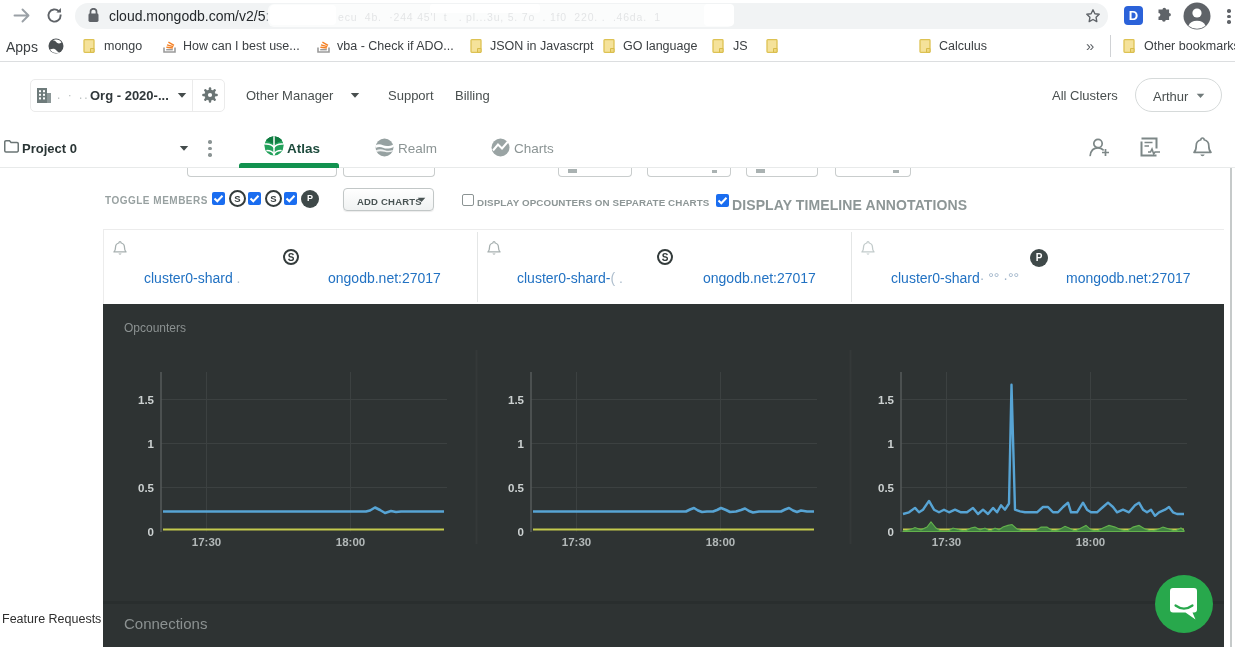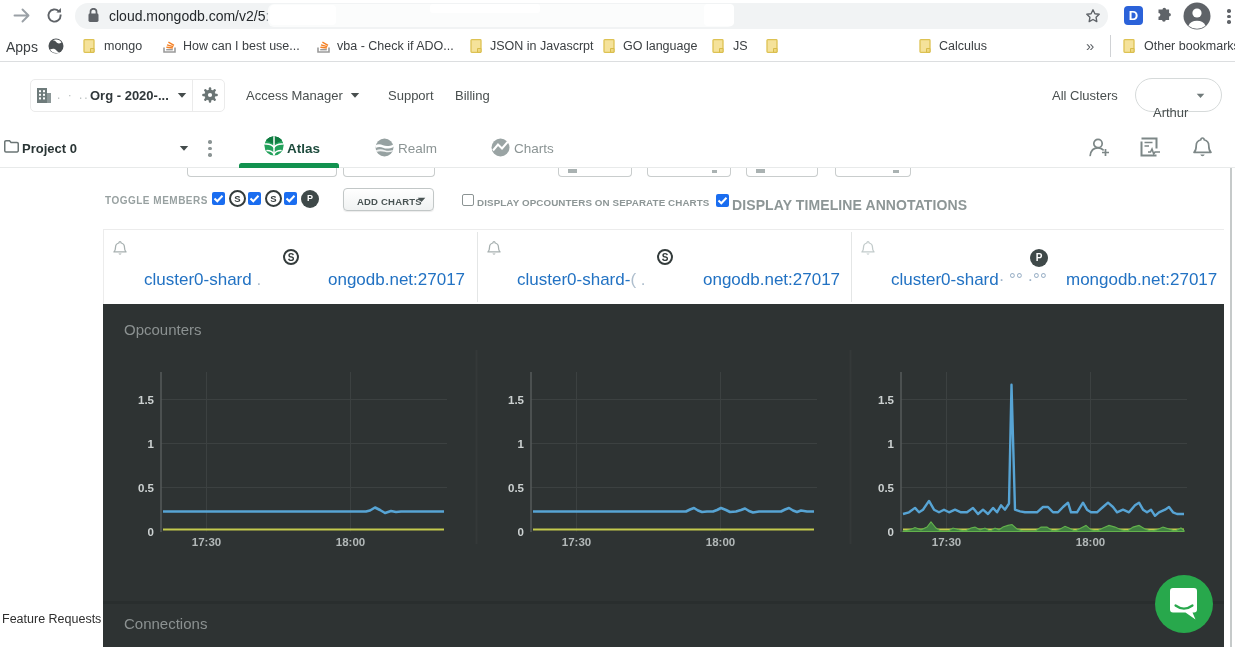--- a/index.html
+++ b/index.html
@@ -12,21 +12,21 @@
 .cb svg { display:block; }
 .cbe { width:12px; height:12px; background:#fff; border:1.5px solid #8b9393; border-radius:2px; }
 .sbadge { width:17px; height:17px; border:2px solid #333b3b; border-radius:50%;
   font-size:9.5px; font-weight:bold; color:#333b3b; text-align:center; line-height:13px; background:#fff;}
 .pbadge { width:18px; height:18px; background:#3f4949; border-radius:50%;
   font-size:9px; font-weight:bold; color:#fff; text-align:center; line-height:17px;}
 .sbadge2 { width:16px; height:16px; border:2px solid #333b3b; border-radius:50%;
   font-size:10px; font-weight:bold; color:#333b3b; text-align:center; line-height:13px; background:#fff;}
 .pbadge2 { width:18px; height:18px; background:#3f4949; border-radius:50%;
   font-size:10px; font-weight:bold; color:#fff; text-align:center; line-height:18px;}
-.clink { font-size:17px; color:#2272c3;text-align:center; }
+.clink { font-size:14px; color:#2272c3;text-align:center; }
 .bell { display:block; }
 </style>
 </head>
 <body>
 <div id="page">
 
 <div class="abs" style="left:0;top:0;width:1235px;height:31px;background:#fff;"></div>
 
 <svg class="abs" style="left:13px;top:7px;" width="17" height="17" viewBox="0 0 17 17">
   <path d="M1.5 8.5 H15 M9.5 2.5 L15.5 8.5 L9.5 14.5" stroke="#9aa0a6" stroke-width="1.9" fill="none" stroke-linecap="round" stroke-linejoin="round"></path>
@@ -38,20 +38,21 @@
 </svg>
 
 <div class="abs" style="left:75px;top:3px;width:1033px;height:26px;background:#f1f3f4;border-radius:13px;"></div>
 
 <svg class="abs" style="left:88px;top:8px;" width="11" height="15" viewBox="0 0 11 15">
   <rect x="0.5" y="5.5" width="10" height="8.5" rx="1.4" fill="#5f6368"></rect>
   <path d="M2.5 6 V3.8 a3 3 0 0 1 6 0 V6" stroke="#5f6368" stroke-width="1.7" fill="none"></path>
 </svg>
 <div class="abs" style="left:109px;top:8px;font-size:14px;color:#24282b;">cloud.mongodb.com/v2/5<span style="color:#9aa2a8;">::·</span></div>
 
+<div class="abs" style="left:338px;top:11px;font-size:10.5px;color:#9aa1a5;letter-spacing:0.8px;">ecu&nbsp;&nbsp;4b.&nbsp;&nbsp;·244&nbsp;45'l&nbsp;&nbsp;t&nbsp;&nbsp;&nbsp;.&nbsp;pl...3u,&nbsp;5.&nbsp;7o&nbsp;&nbsp;.&nbsp;1f0&nbsp;&nbsp;220.&nbsp;.&nbsp;&nbsp;.46da.&nbsp;&nbsp;1</div>
 <div class="abs" style="left:268px;top:4px;width:466px;height:23px;background:rgba(255,255,255,0.72);border-radius:6px;"></div>
 <div class="abs" style="left:270px;top:5px;width:66px;height:20px;background:#fff;border-radius:4px;"></div>
 <div class="abs" style="left:430px;top:4px;width:110px;height:9px;background:#fff;border-radius:3px;"></div>
 <div class="abs" style="left:704px;top:4px;width:30px;height:22px;background:#fff;border-radius:4px;"></div>
 
 <svg class="abs" style="left:1085px;top:8px;" width="16" height="16" viewBox="0 0 16 16">
   <path d="M8 1.8 L9.9 5.7 L14.2 6.3 L11.1 9.3 L11.8 13.6 L8 11.5 L4.2 13.6 L4.9 9.3 L1.8 6.3 L6.1 5.7 Z" fill="none" stroke="#5f6368" stroke-width="1.4" stroke-linejoin="round"></path>
 </svg>
 
 <div class="abs" style="left:1124px;top:6px;width:19px;height:19px;background:#2b62d9;border-radius:4px;"></div>
@@ -174,30 +175,30 @@
       <rect x="1.2" y="7.8" width="3.2" height="2.4" ry="1"></rect>
       <rect x="13.6" y="7.8" width="3.2" height="2.4" ry="1"></rect>
       <rect x="7.8" y="1.2" width="2.4" height="3.2" rx="1" transform="rotate(45 9 9)"></rect>
       <rect x="7.8" y="13.6" width="2.4" height="3.2" rx="1" transform="rotate(45 9 9)"></rect>
       <rect x="1.2" y="7.8" width="3.2" height="2.4" ry="1" transform="rotate(45 9 9)"></rect>
       <rect x="13.6" y="7.8" width="3.2" height="2.4" ry="1" transform="rotate(45 9 9)"></rect>
     </g>
   </g>
   <circle cx="9" cy="9" r="2.1" fill="#fff"></circle>
 </svg>
-<div class="abs" style="left:246px;top:88px;font-size:13px;color:#494f4f;">Access Manager</div>
+<div class="abs" style="left:246px;top:88px;font-size:13px;color:#494f4f;">Other Manager</div>
 <svg class="abs" style="left:350px;top:92px;" width="10" height="7" viewBox="0 0 10 7">
       <path d="M0.8 1 L5 5.8 L9.2 1 Z" fill="#494f4f"></path>
     </svg>
 <div class="abs" style="left:388px;top:88px;font-size:13px;color:#494f4f;">Support</div>
 <div class="abs" style="left:455px;top:88px;font-size:13px;color:#494f4f;">Billing</div>
 <div class="abs" style="left:1052px;top:88px;font-size:13px;color:#494f4f;">All Clusters</div>
 
 <div class="abs" style="left:1135px;top:78px;width:87px;height:34px;border:1px solid #d6dada;border-radius:17px;background:#fff;"></div>
-<div class="abs" style="left:1153px;top:89px;font-size:13px;color:#494f4f;margin-top:16px;">Arthur</div>
+<div class="abs" style="left:1153px;top:89px;font-size:13px;color:#494f4f;">Arthur</div>
 <svg class="abs" style="left:1196px;top:93px;" width="9" height="6" viewBox="0 0 9 6">
       <path d="M0.7 0.8 L4.5 5 L8.3 0.8 Z" fill="#707a7a"></path>
     </svg>
 
 <div class="abs" style="left:0;top:120px;width:1235px;height:48px;background:#fff;border-bottom:1px solid #e8eaea;"></div>
 <svg class="abs" style="left:4px;top:140px;" width="15" height="13" viewBox="0 0 15 13">
   <path d="M0.75 2 a1.2 1.2 0 0 1 1.2-1.2 h3.6 l1.5 1.7 h6 a1.2 1.2 0 0 1 1.2 1.2 v7 a1.2 1.2 0 0 1 -1.2 1.2 h-11.1 a1.2 1.2 0 0 1 -1.2-1.2 Z" fill="none" stroke="#6b7575" stroke-width="1.5"></path>
 </svg>
 <div class="abs" style="left:22px;top:141px;font-size:13px;font-weight:bold;color:#2a3535;">Project 0</div>
 <svg class="abs" style="left:179px;top:145px;" width="10" height="7" viewBox="0 0 10 7">
@@ -323,21 +324,21 @@
   <path d="M9.5 1 a1.6 1.6 0 0 1 1.6 1.8 a6.3 6.3 0 0 1 4.7 6.2 c0 3.5 0.7 5 2.2 6.3 H1 c1.5-1.3 2.2-2.8 2.2-6.3 a6.3 6.3 0 0 1 4.7-6.2 A1.6 1.6 0 0 1 9.5 1 Z" fill="none" stroke="#c2cbcb" stroke-width="1.8" stroke-linejoin="round"></path>
   <path d="M7.3 17.5 a2.3 2.3 0 0 0 4.4 0 Z" fill="#c2cbcb"></path>
 </svg>
 <div class="abs pbadge2" style="left:1030px;top:249px;">P</div>
 <div class="abs clink" style="left:891px;top:270px;">cluster0-shard<span style="color:#9fb4c9;">· °° ·°°</span></div>
 <div class="abs clink" style="left:1066px;top:270px;">mongodb.net:27017</div>
 
 <div class="abs" style="left:103px;top:304px;width:1121px;height:297px;background:#2e3333;"></div>
 <div class="abs" style="left:103px;top:601px;width:1121px;height:3px;background:#292e2e;"></div>
 <div class="abs" style="left:103px;top:604px;width:1121px;height:43px;background:#2e3333;"></div>
-<div class="abs" style="left:124px;top:321px;font-size:15px;color:#8b9191;">Opcounters</div>
+<div class="abs" style="left:124px;top:321px;font-size:12px;color:#8b9191;">Opcounters</div>
 <div class="abs" style="left:124px;top:615px;font-size:15px;color:#8b9191;">Connections</div>
 
 <svg id="charts" class="abs" style="left:103px;top:304px;" width="1121" height="297" viewBox="0 0 1121 297">
 <rect x="372.5" y="46" width="2" height="194" fill="#343939"></rect>
 <rect x="746.5" y="46" width="2" height="194" fill="#343939"></rect>
 <g>
         <line x1="58" y1="95.5" x2="344" y2="95.5" stroke="#3c4141" stroke-width="1"></line>
         <line x1="58" y1="139.5" x2="344" y2="139.5" stroke="#3c4141" stroke-width="1"></line>
         <line x1="58" y1="183.5" x2="344" y2="183.5" stroke="#3c4141" stroke-width="1"></line>
         <line x1="103.5" y1="68" x2="103.5" y2="227.5" stroke="#3c4141" stroke-width="1"></line>

